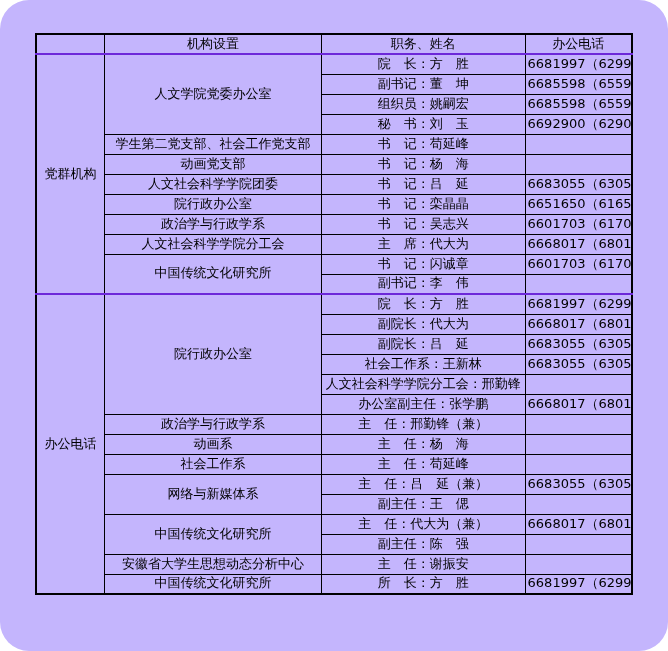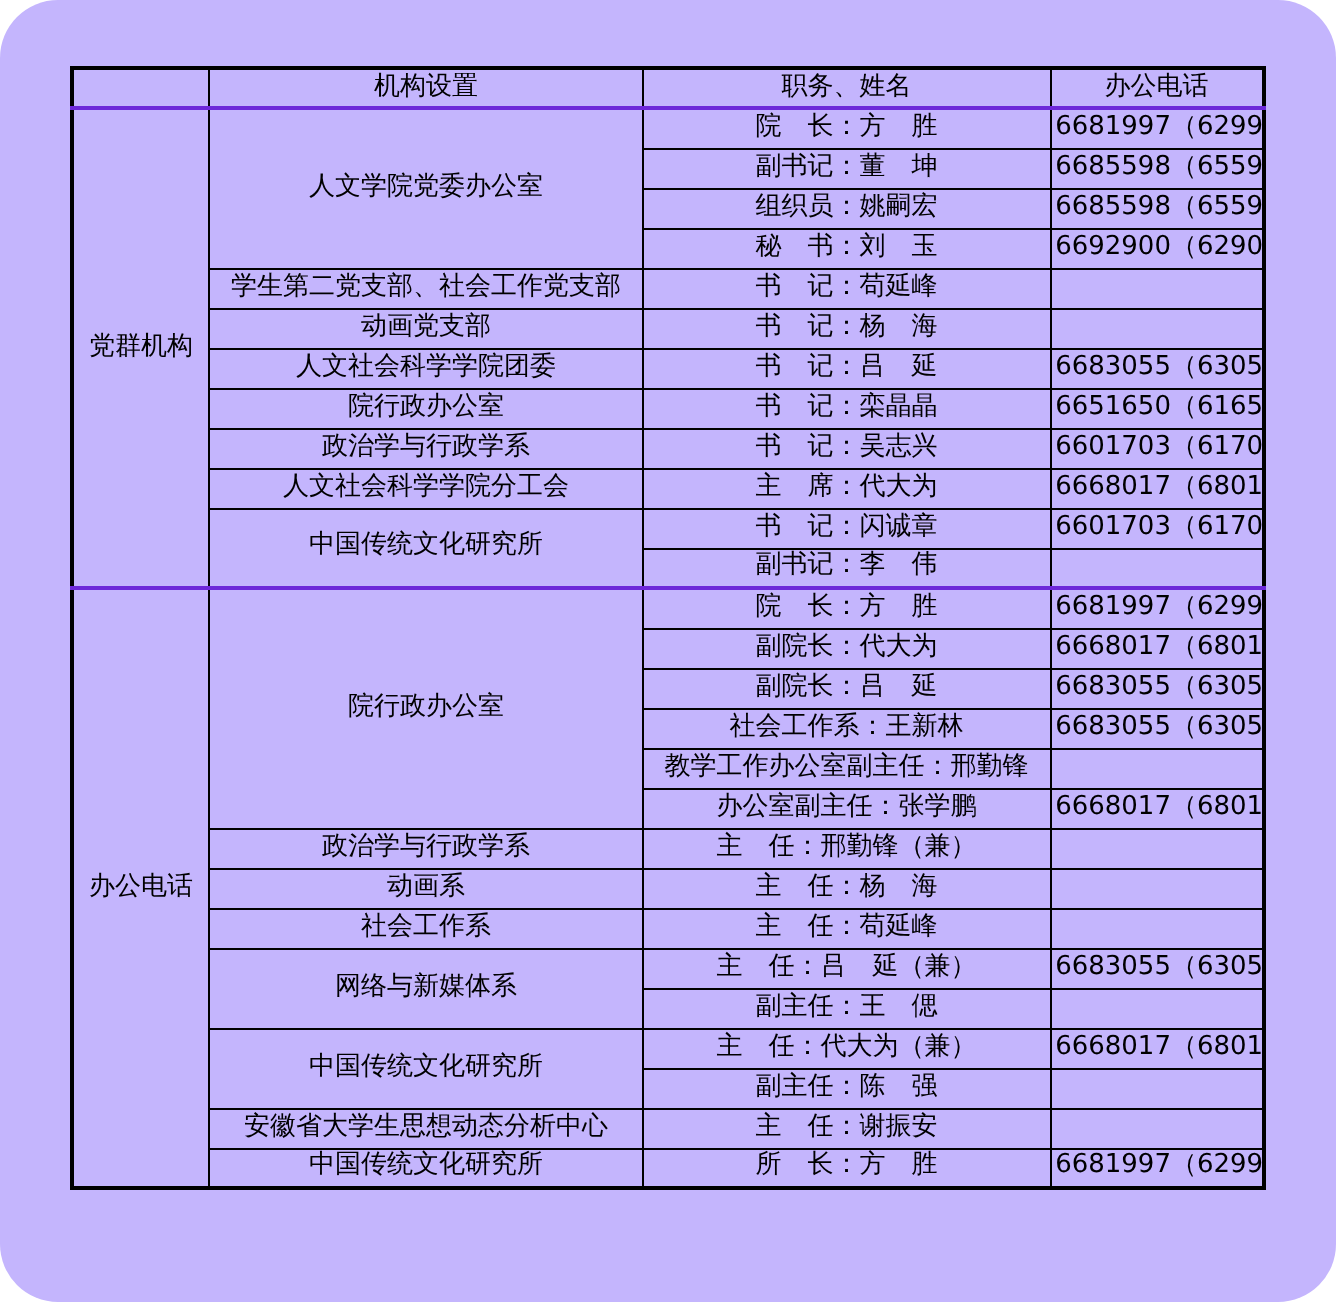--- a/index.html
+++ b/index.html
@@ -128,21 +128,21 @@
           </tr>
           <tr>
             <td class="col-title">副院长：吕　延</td>
             <td class="col-phone">6683055（63055）</td>
           </tr>
           <tr>
             <td class="col-title">社会工作系：王新林</td>
             <td class="col-phone">6683055（63055）</td>
           </tr>
           <tr>
-            <td class="col-title">教学工作办公室副主任：邢勤锋</td>
+            <td class="col-title">人文社会科学学院分工会：邢勤锋</td>
             <td class="col-phone"></td>
           </tr>
           <tr>
             <td class="col-title">办公室副主任：张学鹏</td>
             <td class="col-phone">6668017（68017）</td>
           </tr>
           <tr>
             <td class="col-org">政治学与行政学系</td>
             <td class="col-title">主　任：邢勤锋（兼）</td>
             <td class="col-phone"></td>

